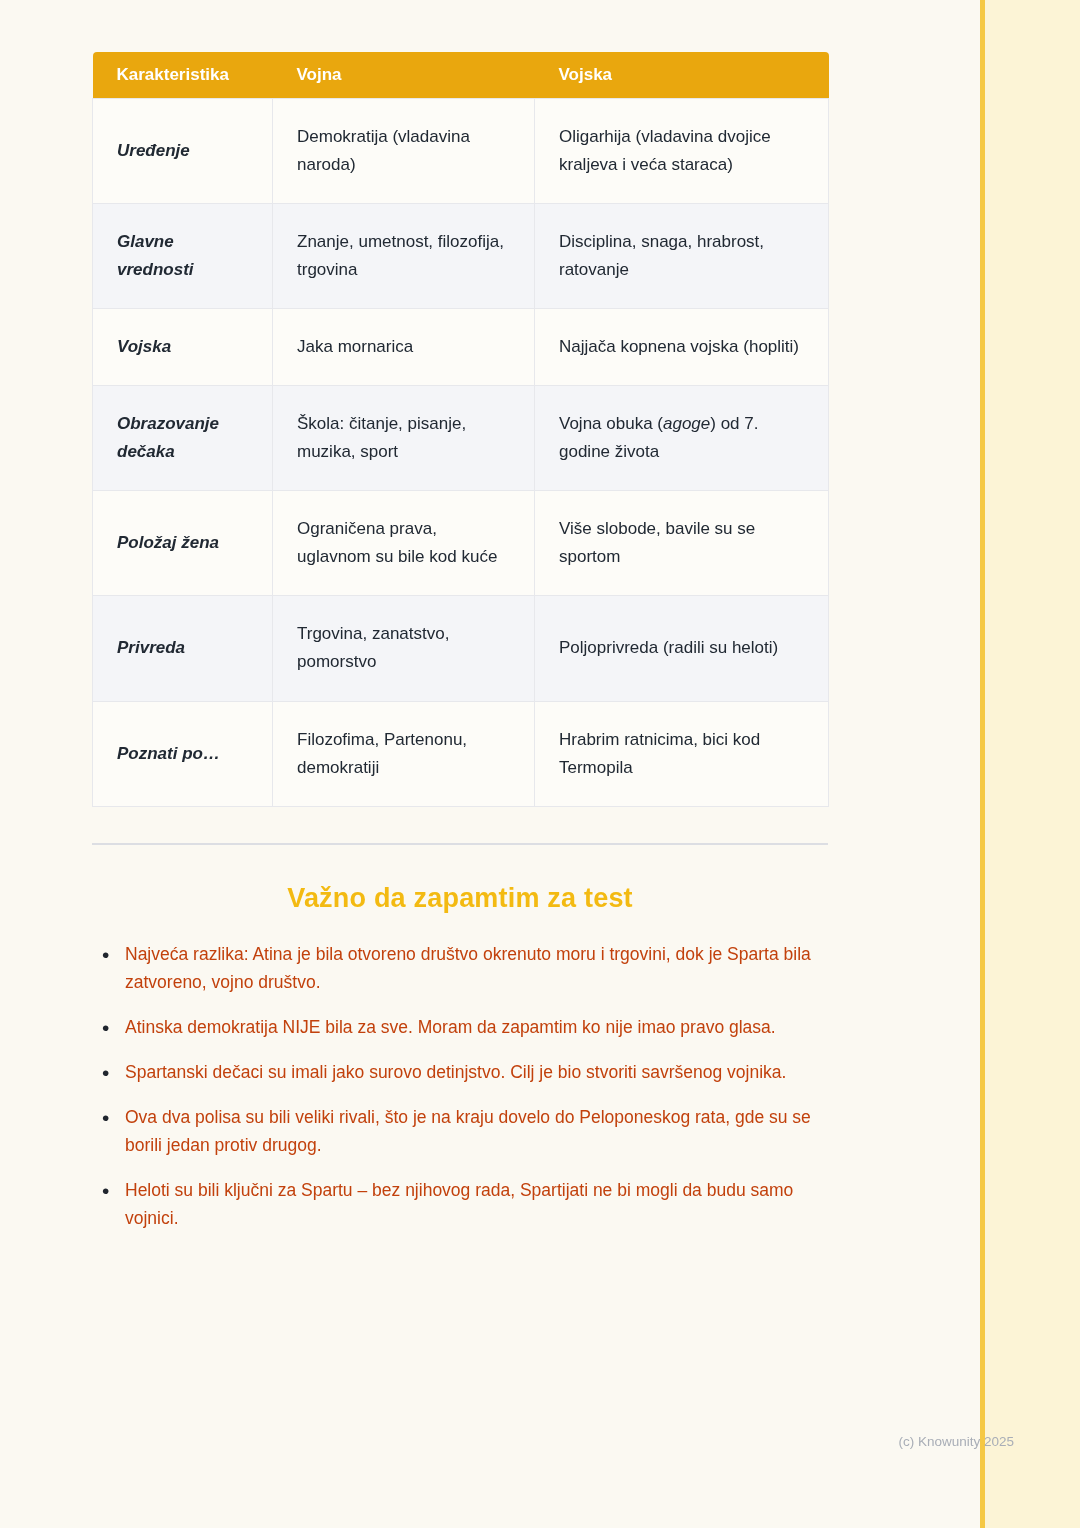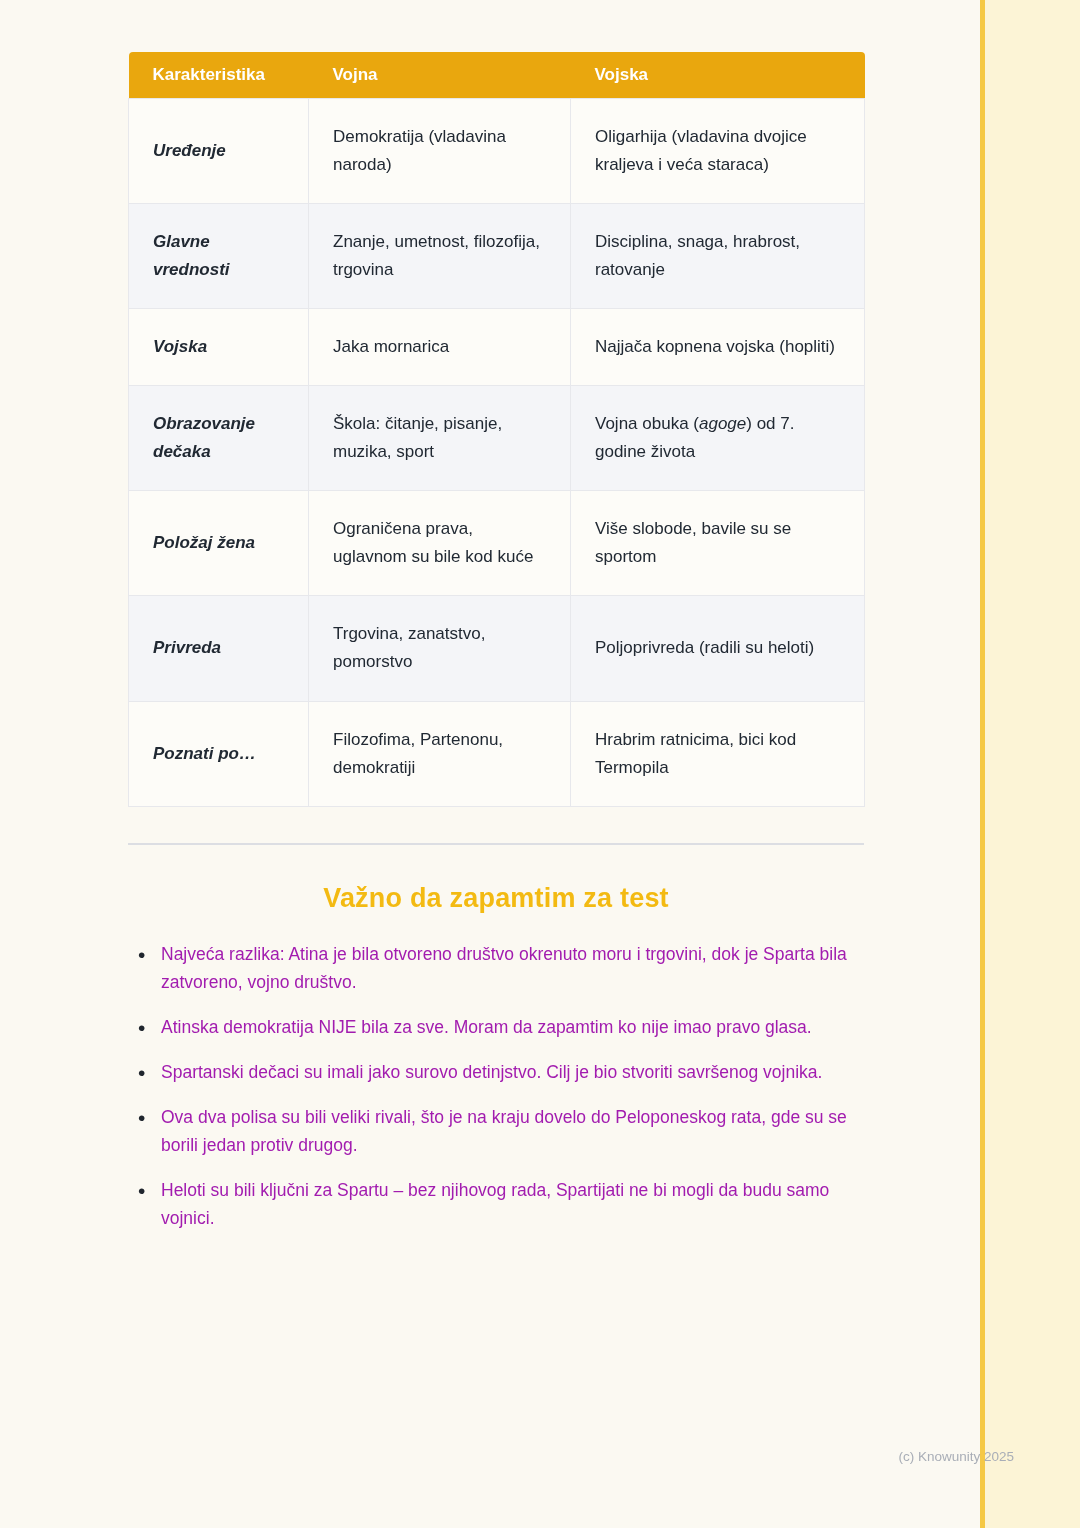--- a/index.html
+++ b/index.html
@@ -23,21 +23,20 @@
     background: var(--edge_strip, #fcf4d6);
     border-left: 5px solid var(--edge_line, #f5c844);
     z-index: 0;
   }
 
   .content {
     position: absolute;
     top: 52px; left: 92px;
     width: 736px;
     z-index: 1;
-    margin-left: 36px;
   }
 
   table.compare-table {
     width: 100%;
     border-collapse: collapse;
     table-layout: fixed;
   }
   .compare-table thead th {
     background: var(--table_header_bg, #e9a70e);
     color: #ffffff;
@@ -83,35 +82,35 @@
     list-style: none;
     margin-top: 26px;
     width: 742px;
   }
   .notes-list li {
     position: relative;
     padding-left: 33px;
     font-size: 17.5px;
     line-height: 1.6;
     margin-bottom: 17px;
-    color: #a21caf;
+    color: #c2410c;
   }
   .notes-list li::before {
     content: "\2022";
     position: absolute;
     left: 10px;
     top: -2px;
     font-size: 21px;
     color: #20262e;
   }
 
   .footer {
     position: absolute;
     right: 66px;
-    bottom: 64px;
+    bottom: 79px;
     font-size: 13.5px;
     color: var(--muted_text, #a9aeb7);
     z-index: 2;
   }
 </style>
 </head>
 <body>
 
 <div class="page">
 

